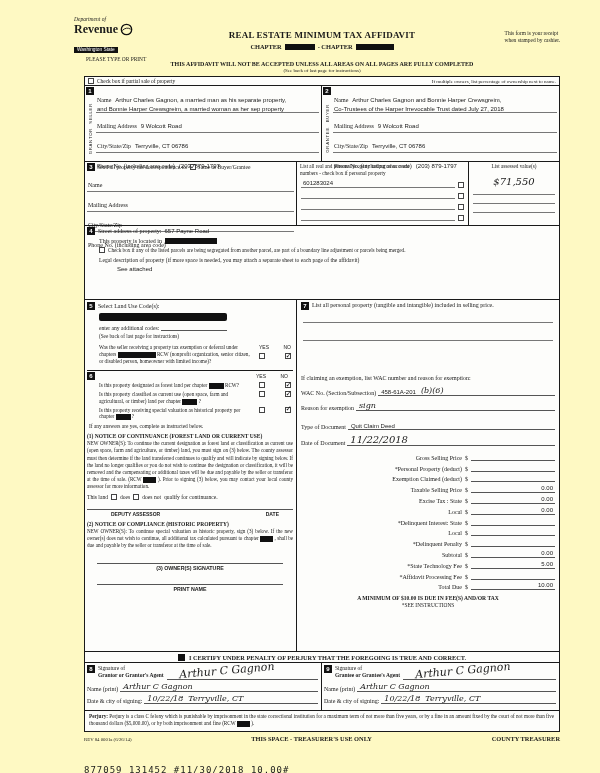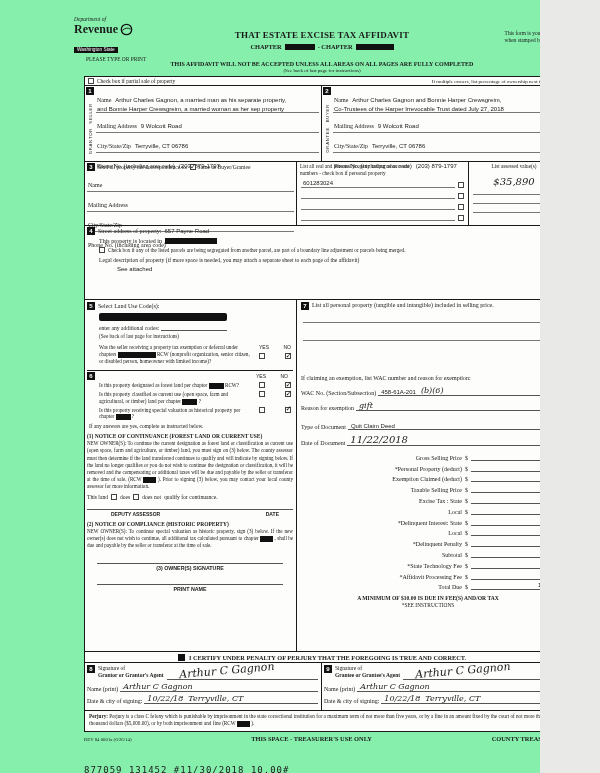--- a/index.html
+++ b/index.html
@@ -1,18 +1,18 @@
 <!DOCTYPE html>
 <html><head>
 <meta charset="utf-8">
 <style>
   * { margin:0; padding:0; box-sizing:border-box; }
   html,body { width:600px; height:773px; }
   body { background:#e9e9e7; font-family:"Liberation Serif",serif; color:#1a1a1a; }
-  .page { position:relative; width:540px; height:773px; background:#86efac; overflow:hidden; }
+  .page { position:relative; width:600px; height:773px; background:#fef9c3; overflow:hidden; }
   .content { position:absolute; left:84px; top:14px; width:476px; }
 
   
   .hdr { position:relative; height:62px; }
   .logo { position:absolute; left:-10px; top:2px; width:92px; }
   .logo-dept { font-size:5.5px; font-style:italic; }
   .logo-rev-row { display:flex; align-items:center; gap:2px; }
   .logo-rev { font-size:12px; font-weight:bold; }
   .logo-mark { width:13px; height:13px; }
   .logo-state { background:#111; color:#fff; font-size:4.8px; padding:0 3px 1px; display:inline-block; margin-top:1px; font-family:"Liberation Sans",sans-serif; }
@@ -151,21 +151,21 @@
       <div class="logo-rev-row">
         <span class="logo-rev">Revenue</span>
         <svg class="logo-mark" viewBox="0 0 20 20">
           <circle cx="10" cy="10" r="8" fill="none" stroke="#111" stroke-width="2"></circle>
           <path d="M3.5 11.5 Q10 5.5 16.5 9.5" fill="none" stroke="#111" stroke-width="1.4"></path>
         </svg>
       </div>
       <span class="logo-state">Washington State</span>
     </div>
     <div class="hdr-center">
-      <div class="title">THAT ESTATE EXCISE TAX AFFIDAVIT</div>
+      <div class="title">REAL ESTATE MINIMUM TAX AFFIDAVIT</div>
       <div class="chapters">
         <span>CHAPTER</span>
         <span class="redact" style="width:30px"></span>
         <span>- CHAPTER</span>
         <span class="redact" style="width:38px"></span>
       </div>
     </div>
     <div class="receipt">
       <div>This form is your receipt</div>
       <div>when stamped by cashier.</div>
@@ -266,21 +266,21 @@
               <span class="pline"></span>
               <span class="cb"></span>
             </div>
         <div class="prow">
               <span class="pline"></span>
               <span class="cb"></span>
             </div>
       </div>
       <div class="s3c">
         <div class="fine center">List assessed value(s)</div>
-        <div class="aval"><span class="hand hand-lg">$35,890</span></div>
+        <div class="aval"><span class="hand hand-lg">$71,550</span></div>
         <div class="aline"></div>
         <div class="aline"></div>
         <div class="aline"></div>
       </div>
     </div>
 
     <div class="row sec4">
       <div class="s4l1">
         <span class="nbox">4</span>
         <span class="lbl">Street address of property:</span>
@@ -438,21 +438,21 @@
         <div class="fillrow">
           <span class="lbl">WAC No. (Section/Subsection)</span>
           <span class="wfill">
             <span class="typed">458-61A-201</span>
             <span class="hand">(b)(6)</span>
           </span>
         </div>
         <div class="fillrow">
           <span class="lbl">Reason for exemption</span>
           <span class="wfill">
-                <span class="hand">gift</span>
+                <span class="hand">sign</span>
               </span>
         </div>
 
         <div class="fillrow docrow">
           <span class="lbl">Type of Document</span>
           <span class="wfill">
                 <span class="typed">Quit Claim Deed</span>
               </span>
         </div>
         <div class="fillrow daterow">

